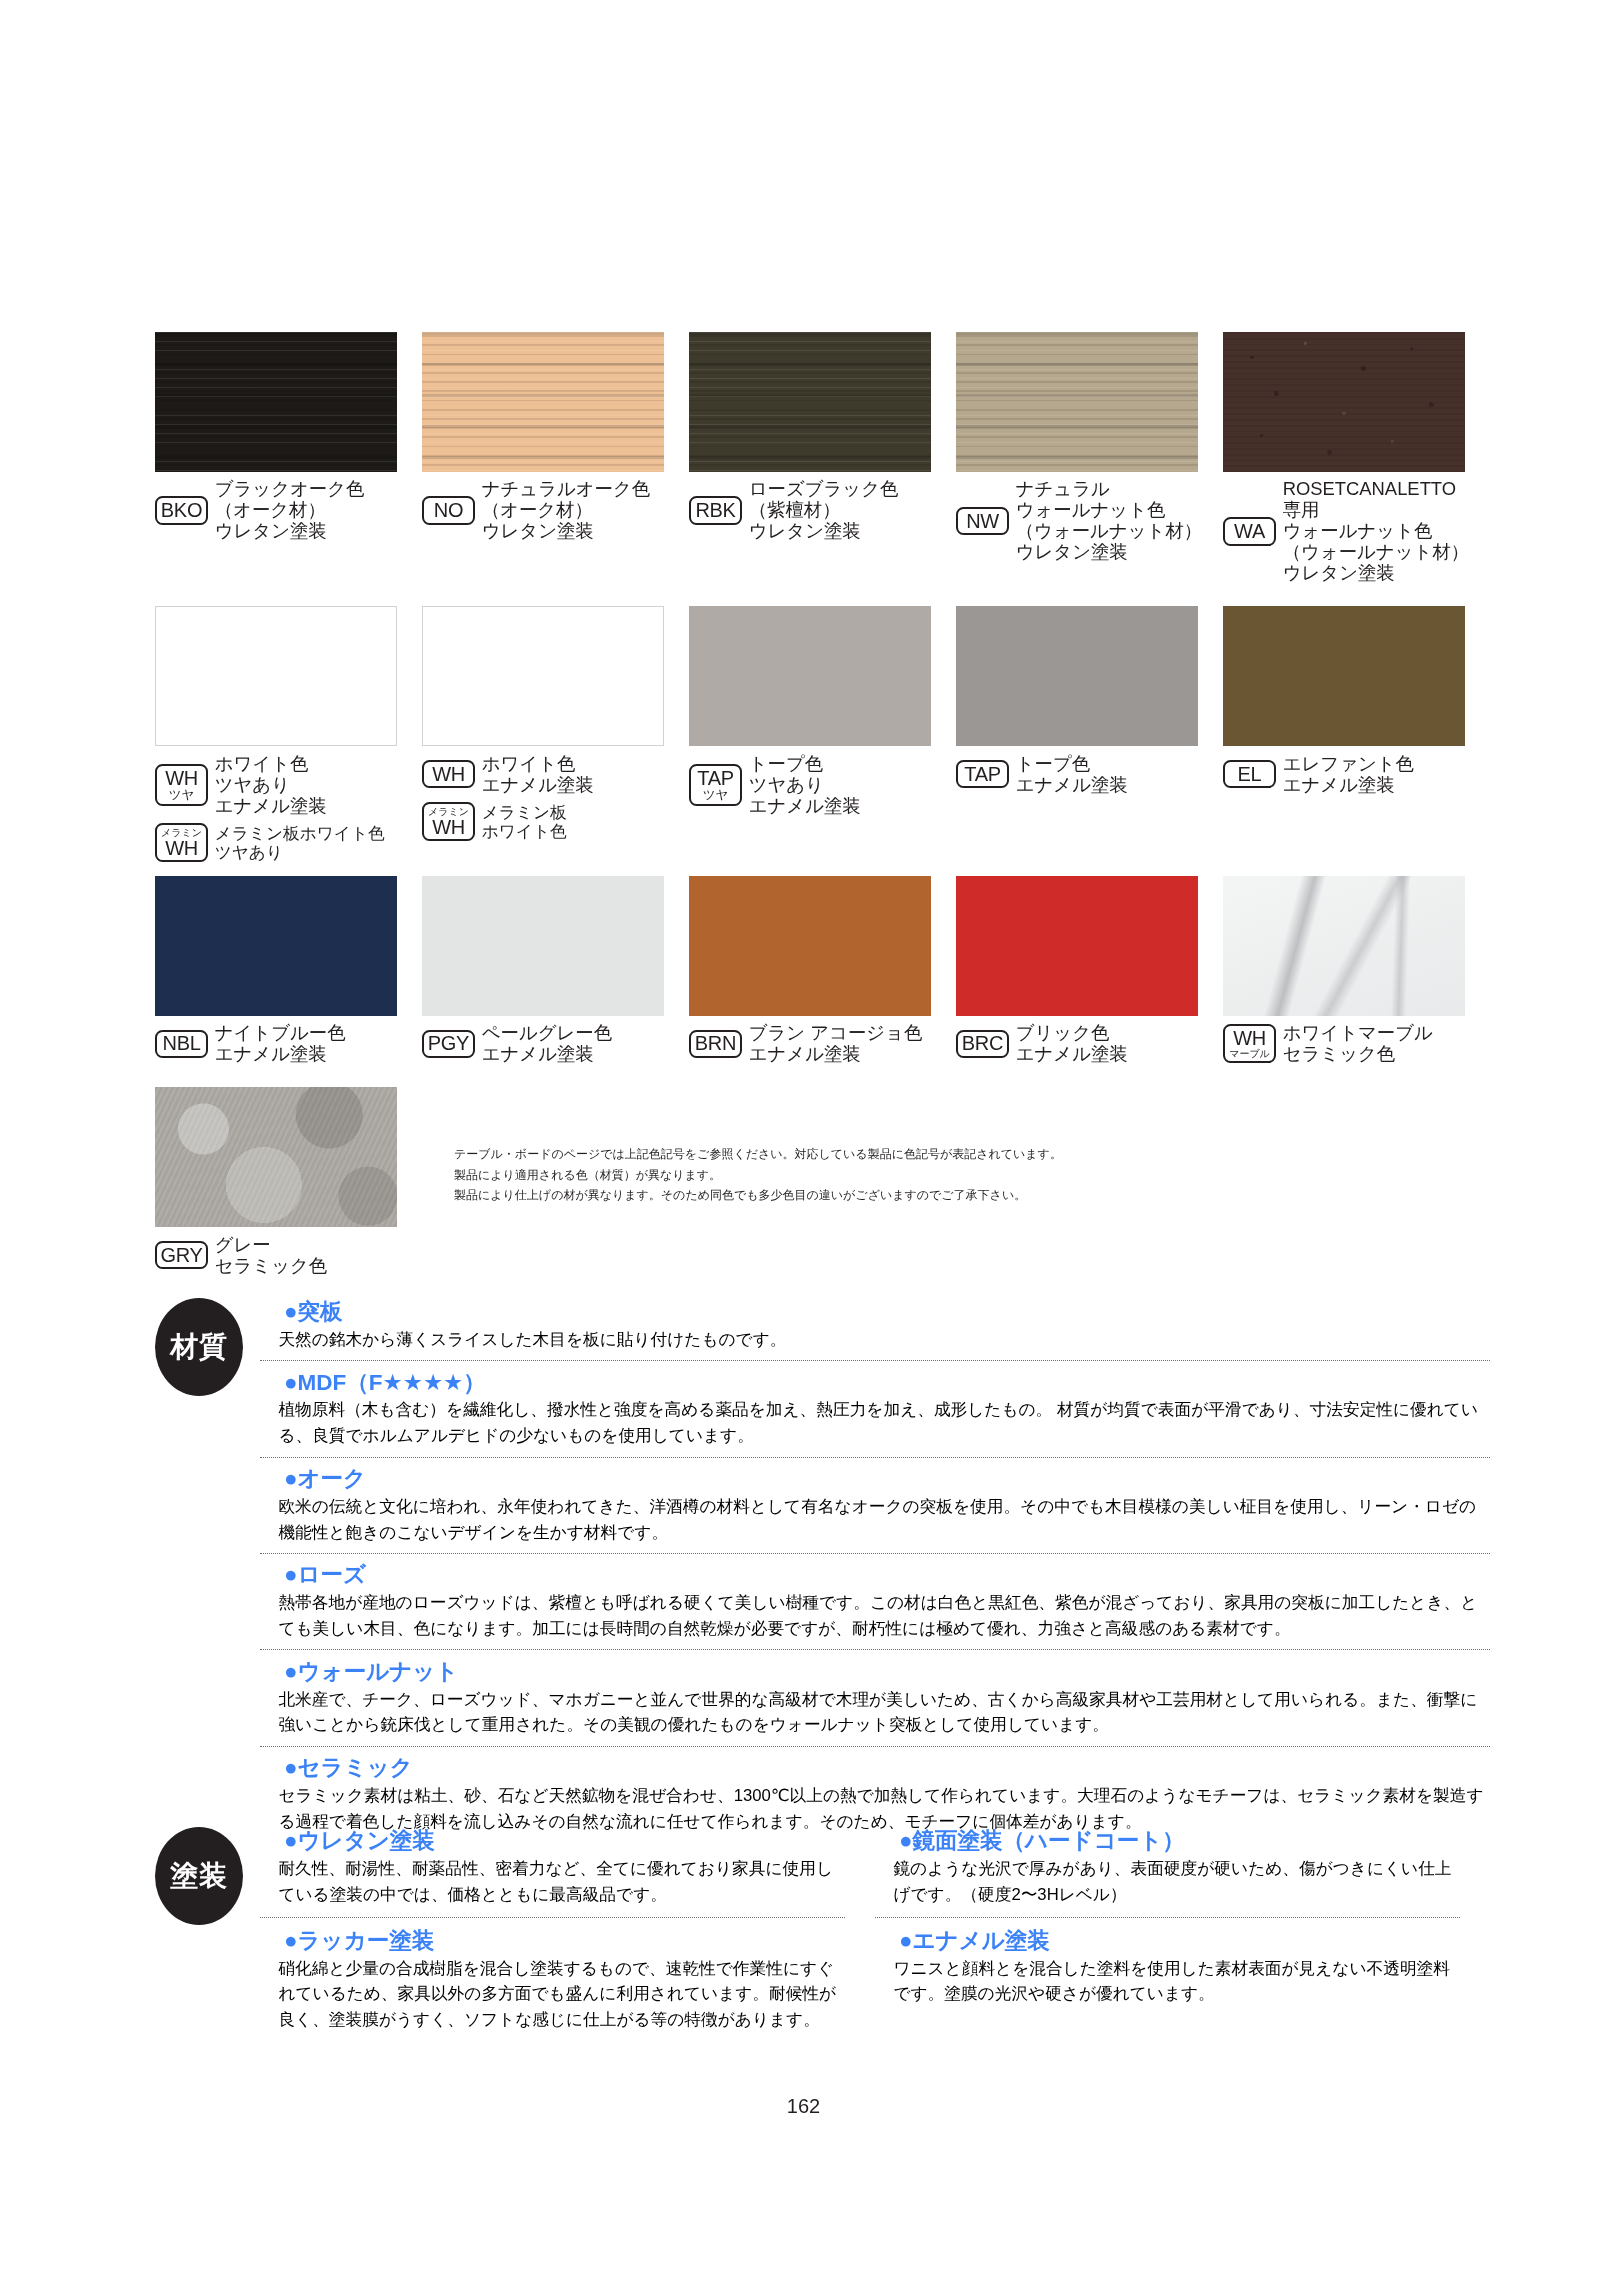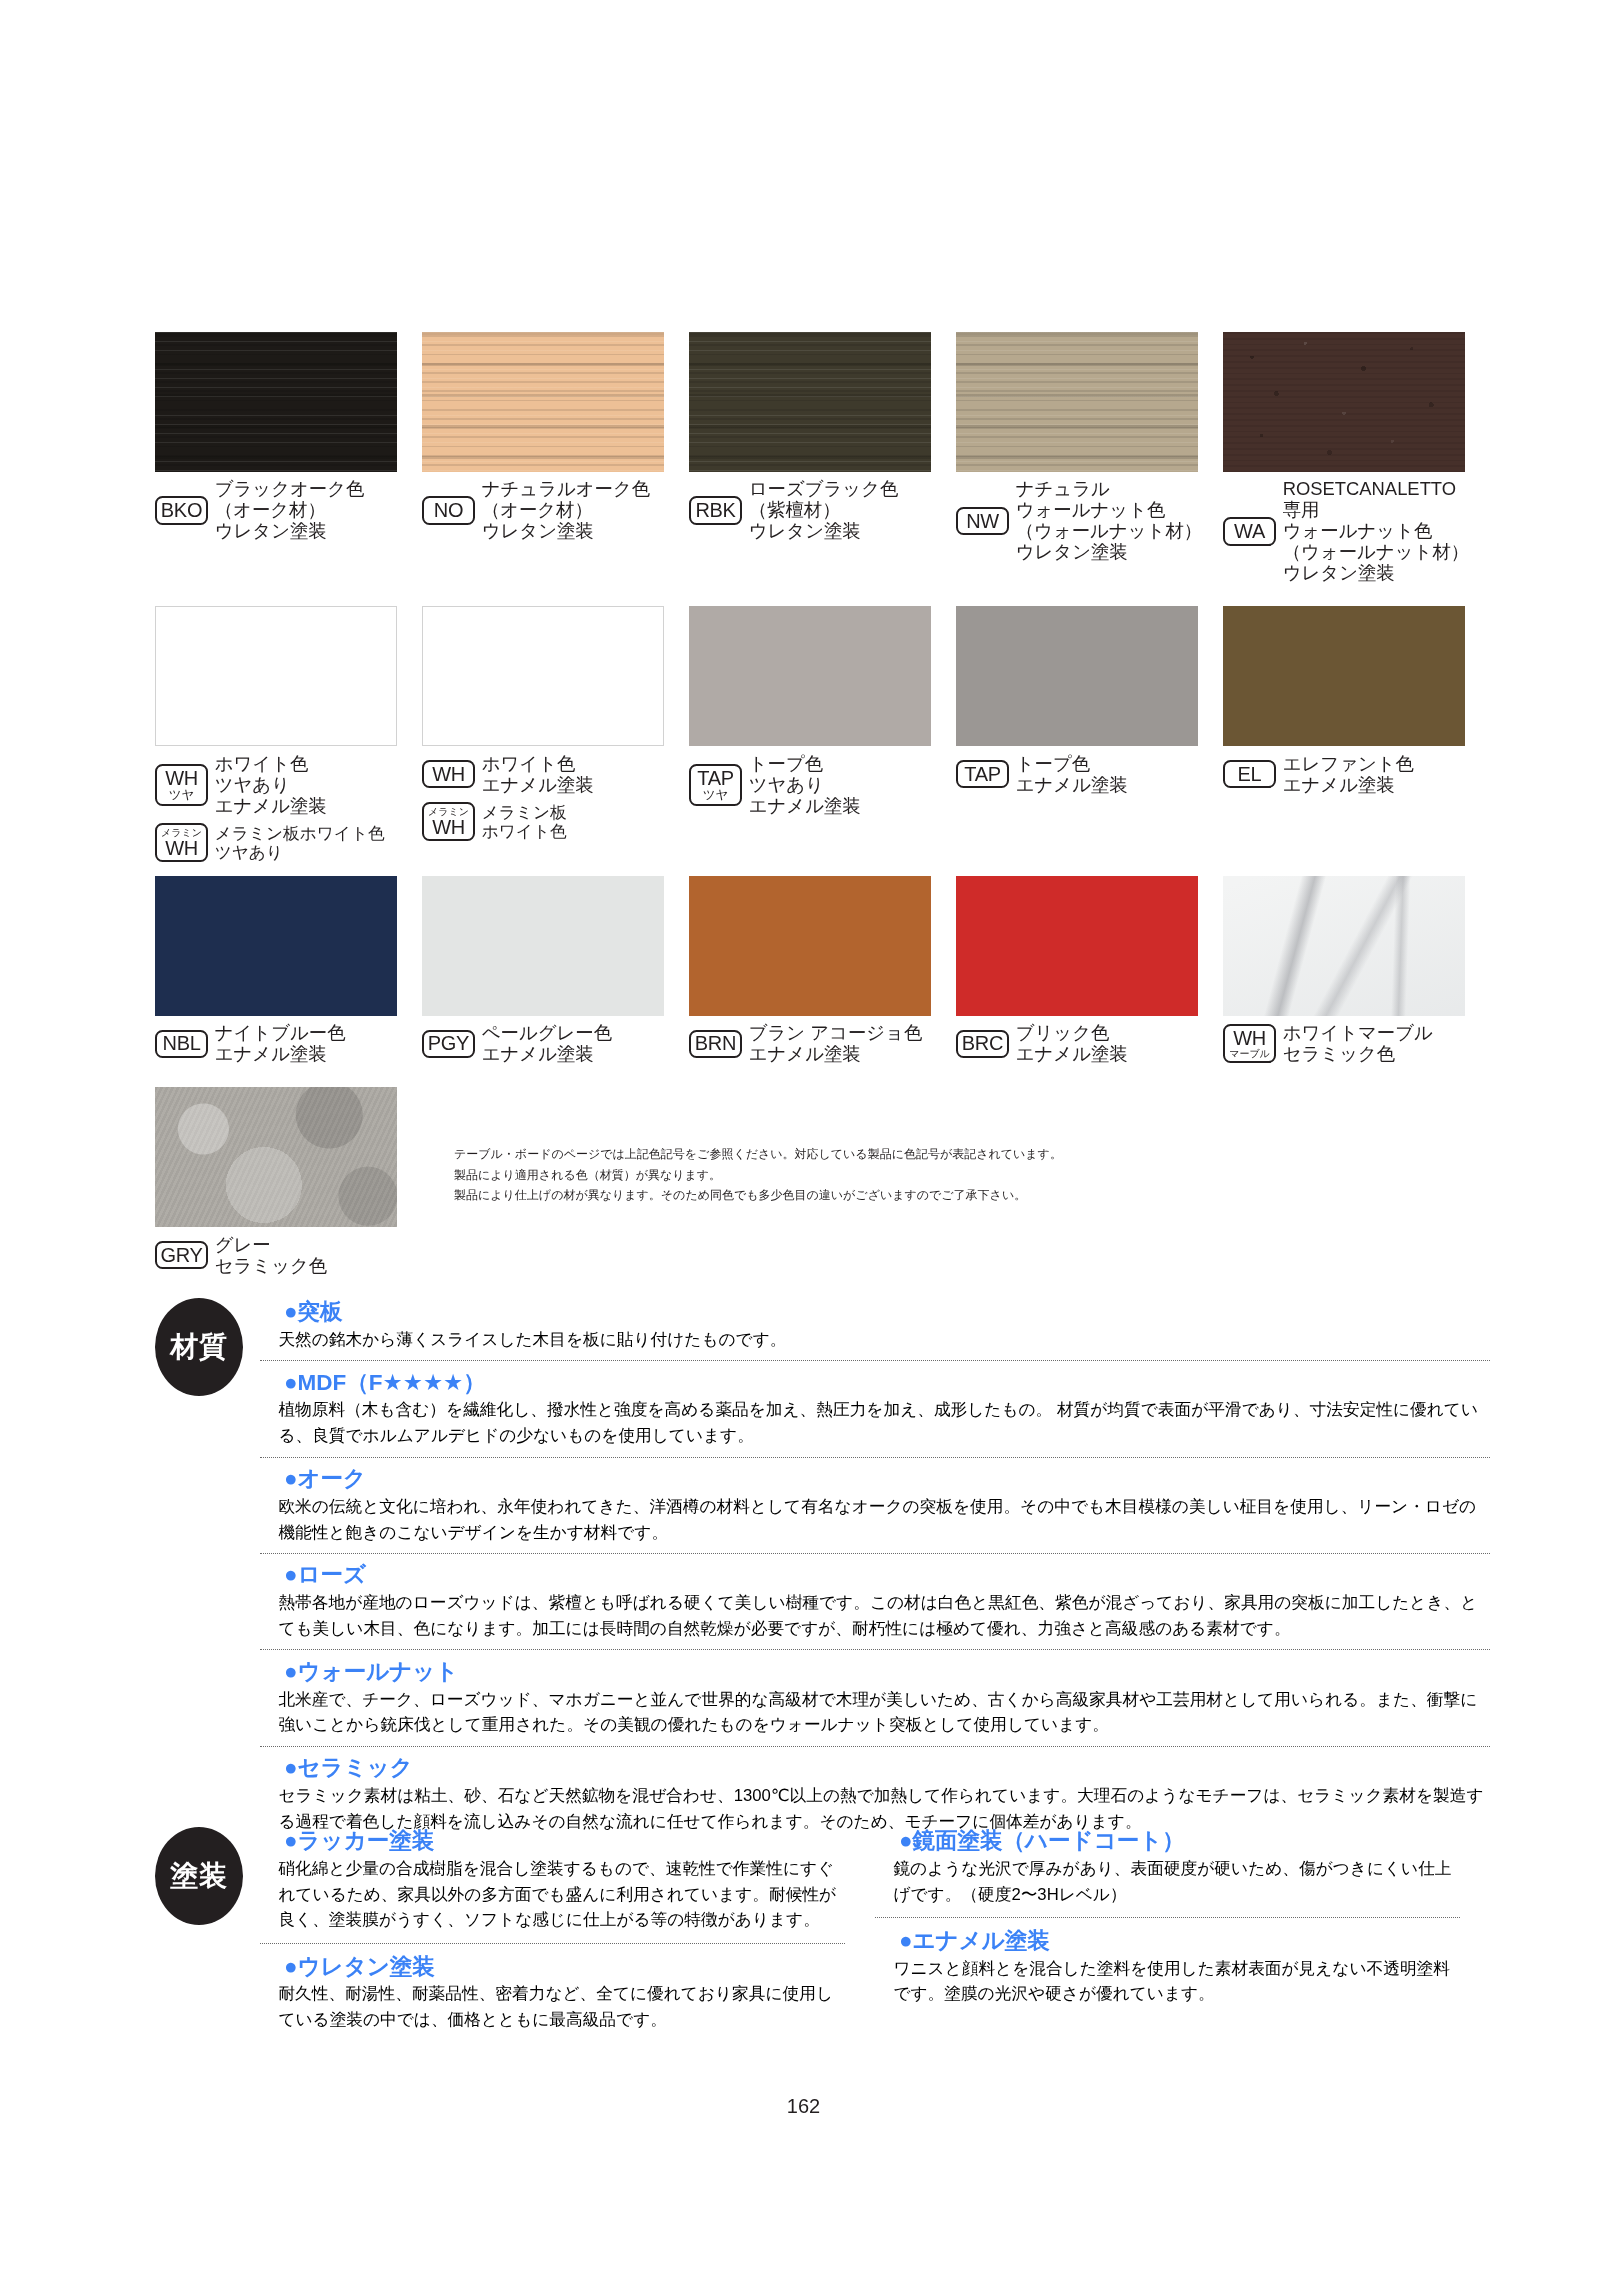--- a/index.html
+++ b/index.html
@@ -513,26 +513,26 @@
         </div>
       </div>
   </div>
 
   <div class="section" id="coating-section" style="top:1827px;">
     <div class="badge">塗装</div>
     <div class="section-body">
       <div class="coat-grid">
         <div class="coat-col" id="coat-left">
             <div class="coat-entry">
+              <div class="entry-title">●ウレタン塗装</div>
+              <div class="entry-desc">耐久性、耐湯性、耐薬品性、密着力など、全てに優れており家具に使用している塗装の中では、価格とともに最高級品です。</div>
+            </div>
+            <div class="coat-entry">
               <div class="entry-title">●ラッカー塗装</div>
               <div class="entry-desc">硝化綿と少量の合成樹脂を混合し塗装するもので、速乾性で作業性にすぐれているため、家具以外の多方面でも盛んに利用されています。耐候性が良く、塗装膜がうすく、ソフトな感じに仕上がる等の特徴があります。</div>
-            </div>
-            <div class="coat-entry">
-              <div class="entry-title">●ウレタン塗装</div>
-              <div class="entry-desc">耐久性、耐湯性、耐薬品性、密着力など、全てに優れており家具に使用している塗装の中では、価格とともに最高級品です。</div>
             </div>
           </div>
         <div class="coat-col" id="coat-right">
             <div class="coat-entry">
               <div class="entry-title">●鏡面塗装（ハードコート）</div>
               <div class="entry-desc">鏡のような光沢で厚みがあり、表面硬度が硬いため、傷がつきにくい仕上げです。（硬度2〜3Hレベル）</div>
             </div>
             <div class="coat-entry">
               <div class="entry-title">●エナメル塗装</div>
               <div class="entry-desc">ワニスと顔料とを混合した塗料を使用した素材表面が見えない不透明塗料です。塗膜の光沢や硬さが優れています。</div>

